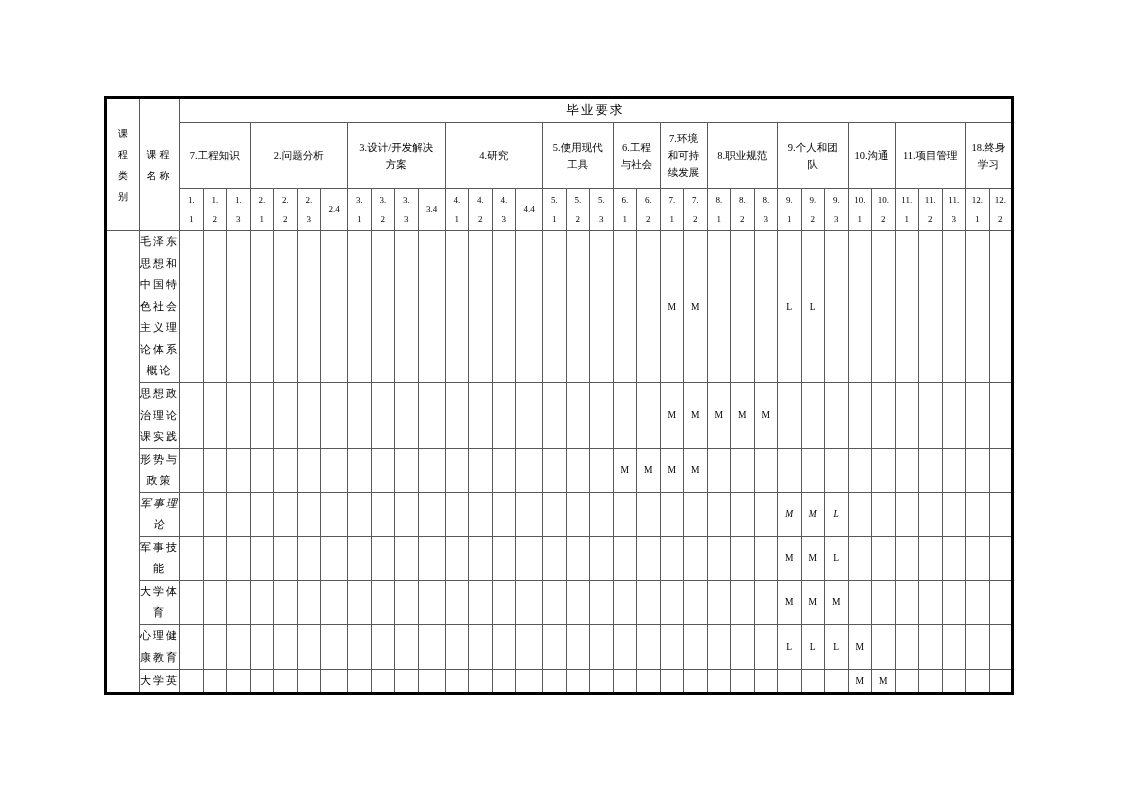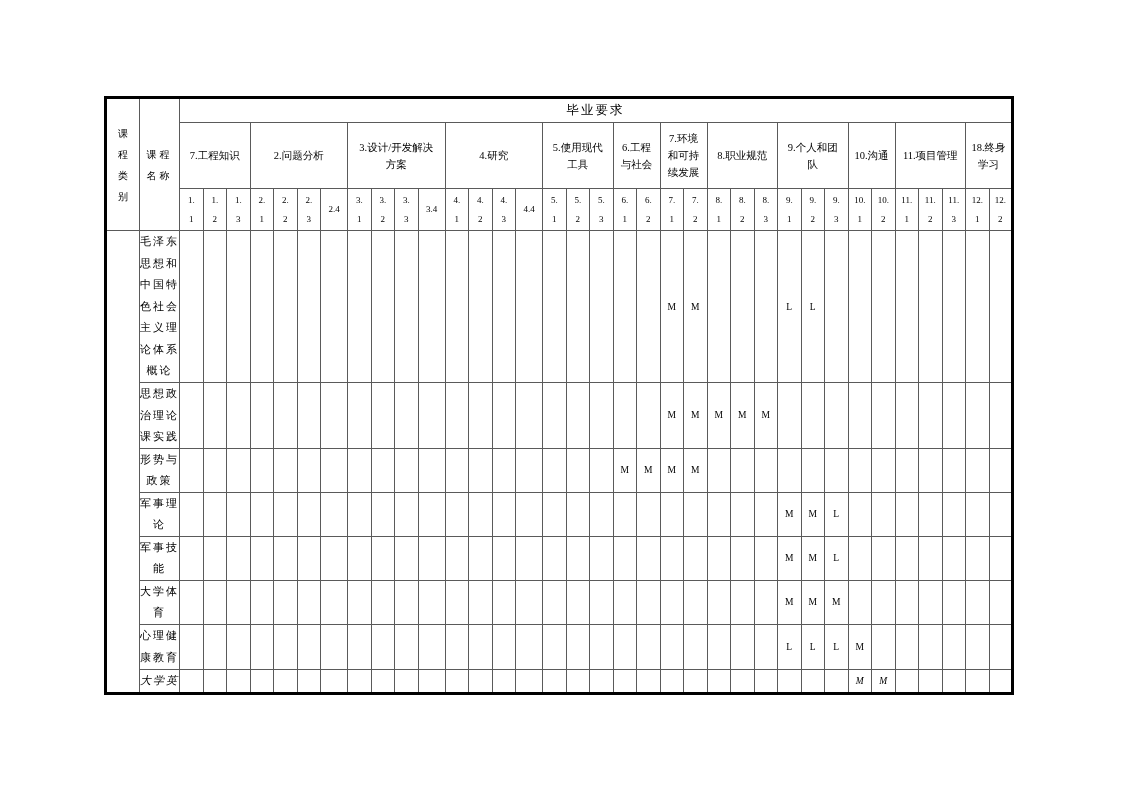--- a/index.html
+++ b/index.html
@@ -292,21 +292,21 @@
           <td class="mark"></td>
           <td class="mark"></td>
           <td class="mark"></td>
           <td class="mark"></td>
           <td class="mark"></td>
           <td class="mark"></td>
           <td class="mark"></td>
           <td class="mark"></td>
           <td class="mark"></td>
         </tr>
-        <tr style="height: 44px;">
+        <tr style="height: 44px; font-style: italic;">
           <td class="course">军事理
 论</td>
           <td class="mark"></td>
           <td class="mark"></td>
           <td class="mark"></td>
           <td class="mark"></td>
           <td class="mark"></td>
           <td class="mark"></td>
           <td class="mark"></td>
           <td class="mark"></td>
@@ -448,21 +448,21 @@
           <td class="mark">L</td>
           <td class="mark">L</td>
           <td class="mark">M</td>
           <td class="mark"></td>
           <td class="mark"></td>
           <td class="mark"></td>
           <td class="mark"></td>
           <td class="mark"></td>
           <td class="mark"></td>
         </tr>
-        <tr style="height: 24px; font-style: italic;">
+        <tr style="height: 24px;">
           <td class="course">大学英</td>
           <td class="mark"></td>
           <td class="mark"></td>
           <td class="mark"></td>
           <td class="mark"></td>
           <td class="mark"></td>
           <td class="mark"></td>
           <td class="mark"></td>
           <td class="mark"></td>
           <td class="mark"></td>

